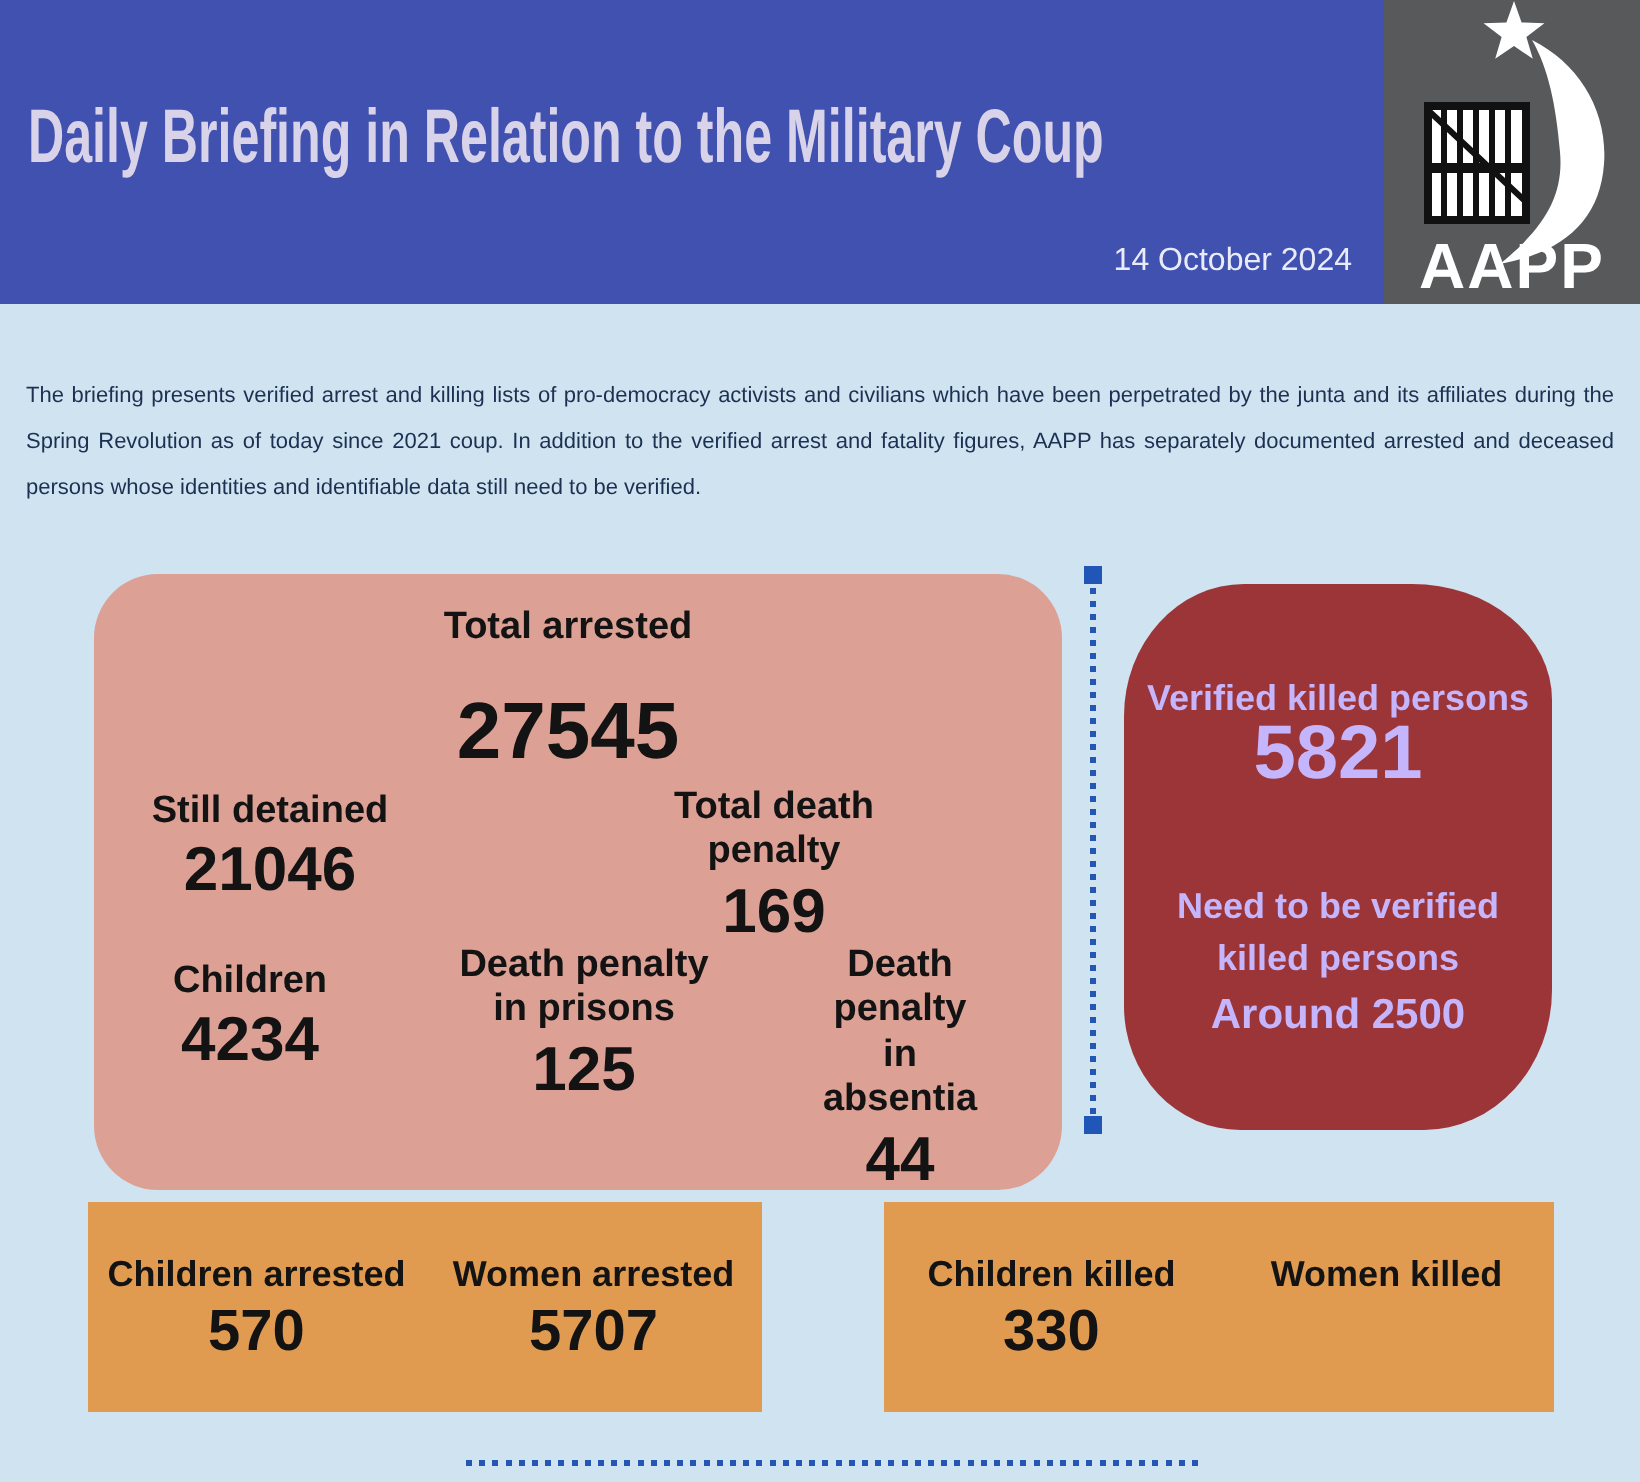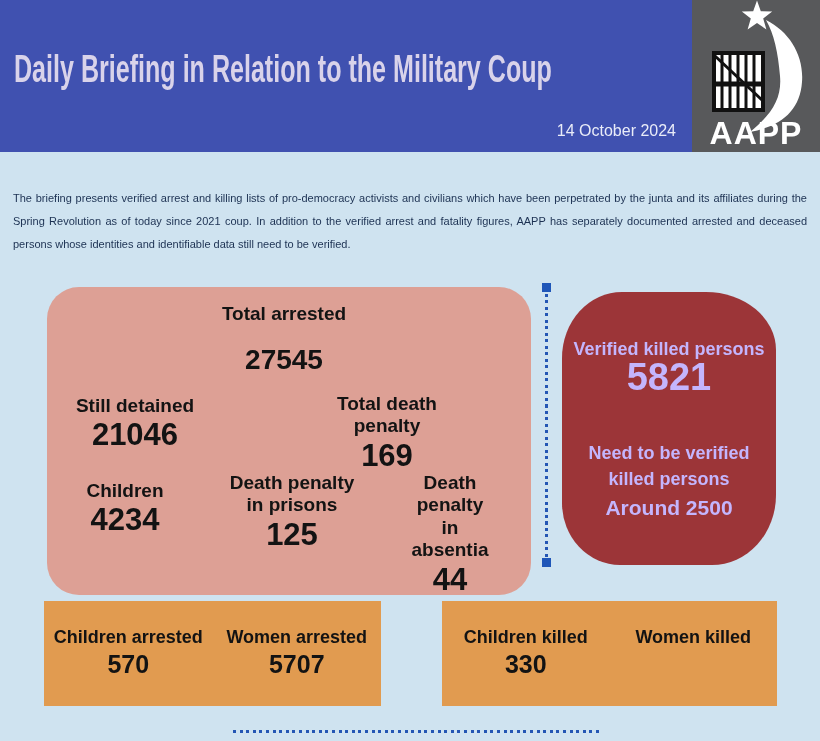--- a/index.html
+++ b/index.html
@@ -20,21 +20,21 @@
   
   .intro{position:absolute;left:13px;top:187px;width:794px;margin:0;
          font-size:11px;line-height:23px;color:#1c3152;text-align:justify;}
 
   
   .arrest-panel{position:absolute;left:47px;top:287px;width:484px;height:308px;
                 background:#dda095;border-radius:32px;}
   .stat{position:absolute;transform:translateX(-50%);text-align:center;color:#131313;}
   .stat-label{font-size:19px;font-weight:700;line-height:1.18;white-space:pre-line;}
   .stat-value{font-size:31px;font-weight:700;line-height:1.05;margin-top:2px;}
-  .stat-value.big{font-size:28px;margin-top:20px;}
+  .stat-value.big{font-size:40px;margin-top:20px;}
   .a0{left:237px;top:16px;}
   .a1{left:88px;top:108px;}
   .a2{left:340px;top:106px;}
   .a3{left:78px;top:193px;}
   .a4{left:245px;top:185px;}
   .a5{left:403px;top:185px;}
 
   
   .v-divider{position:absolute;left:545px;top:294px;width:3px;height:263px;
              background:repeating-linear-gradient(to bottom,#2456b4 0 3px,transparent 3px 6.5px);}
@@ -55,21 +55,21 @@
   .bl2{top:148px;}
   .bv2{top:204px;font-size:21px;text-align:center;}
 
   
   .demo-box{position:absolute;top:601px;height:105px;background:#e19b50;
             display:flex;box-sizing:border-box;padding-top:26px;}
   .demo-box.left{left:44px;width:337px;}
   .demo-box.right{left:442px;width:335px;}
   .demo-group{width:50%;text-align:center;color:#131313;}
   .demo-label{font-size:18px;font-weight:700;line-height:1.2;}
-  .demo-value{font-size:25px;font-weight:700;line-height:1.1;margin-top:2px;}
+  .demo-value{font-size:29px;font-weight:700;line-height:1.1;margin-top:2px;}
 
   
   .h-divider{position:absolute;left:233px;top:730px;width:368px;height:3px;
              background:repeating-linear-gradient(to right,#2456b4 0 3px,transparent 3px 6.6px);}
 </style>
 </head>
 <body>
 
 <div class="page">
 

